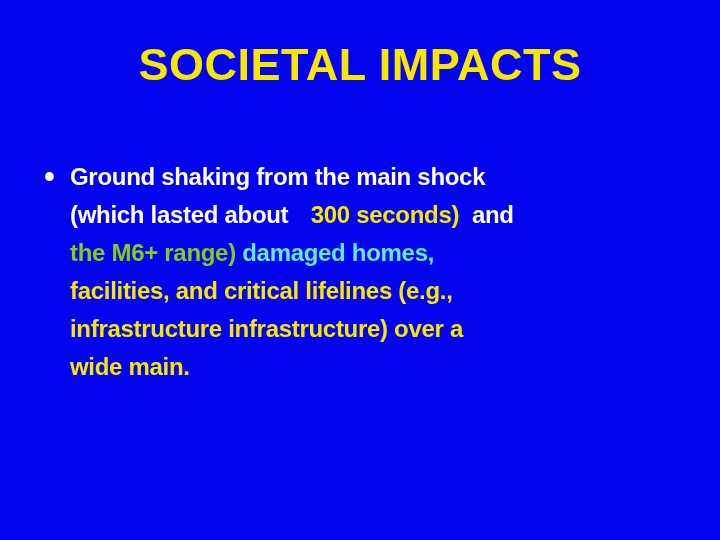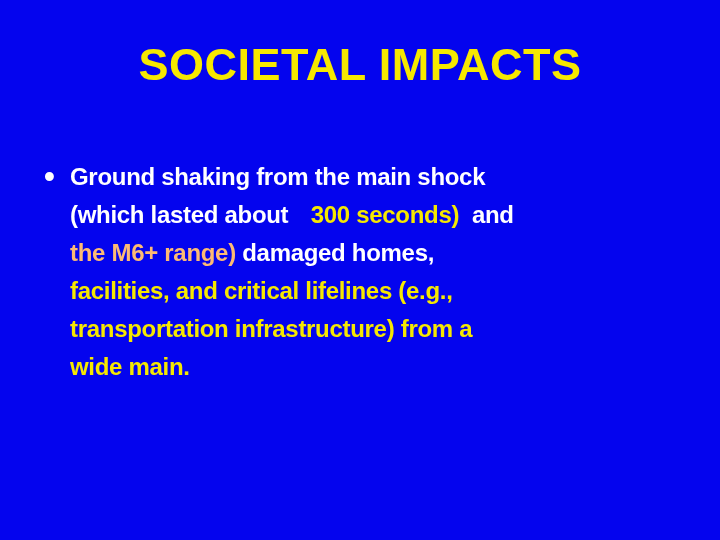--- a/index.html
+++ b/index.html
@@ -58,19 +58,19 @@
 <body style="background: rgb(4, 4, 238);">
 
 <div class="slide">
   <h1 class="slide-title" style="color: rgb(246, 232, 0);">SOCIETAL IMPACTS</h1>
 
   <div class="bullet-item">
     <span class="bullet-marker">•</span>
     <div class="bullet-text" id="bullet-lines">
         <div class="line"><span style="color: rgb(255, 255, 255);">Ground shaking from the main shock</span></div>
         <div class="line"><span style="color: rgb(255, 255, 255);">(which lasted about </span><span style="color: rgb(246, 232, 0); margin-left: 16px;">300 seconds)</span><span style="color: rgb(255, 255, 255);">  and</span></div>
-        <div class="line"><span style="color: #fdba74;">the M6+ range) </span><span style="color: #ffffff;">damaged homes,</span></div>
+        <div class="line"><span style="color: #84cc16;">the M6+ range) </span><span style="color: #5eead4;">damaged homes,</span></div>
         <div class="line"><span style="color: rgb(246, 232, 0);">facilities, and critical lifelines (e.g.,</span></div>
-        <div class="line"><span style="color: rgb(246, 232, 0);">transportation infrastructure) from a</span></div>
+        <div class="line"><span style="color: rgb(246, 232, 0);">infrastructure infrastructure) over a</span></div>
         <div class="line"><span style="color: rgb(246, 232, 0);">wide main.</span></div>
       </div>
   </div>
 </div>
 
 </body></html>

